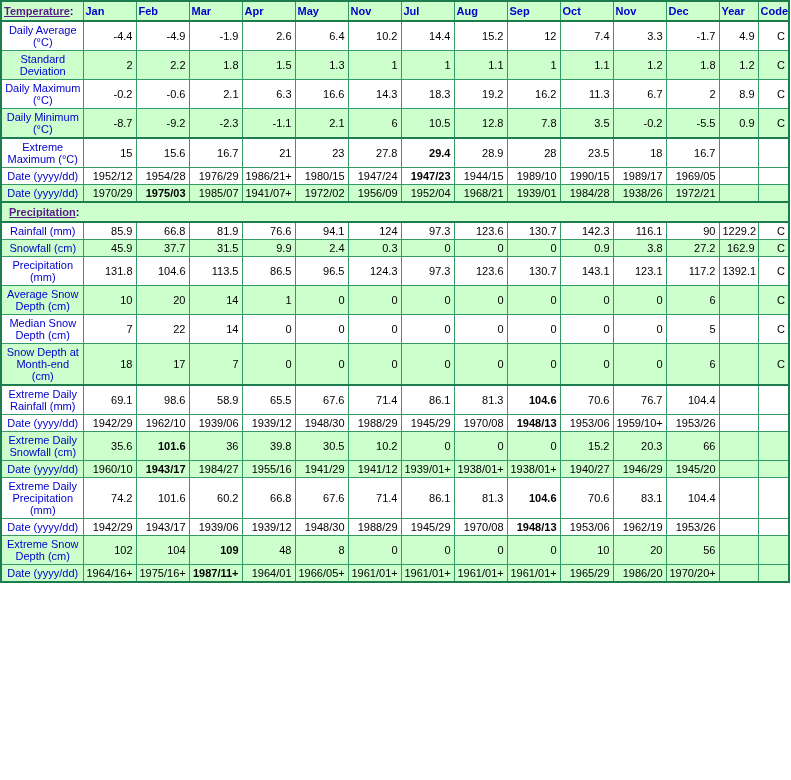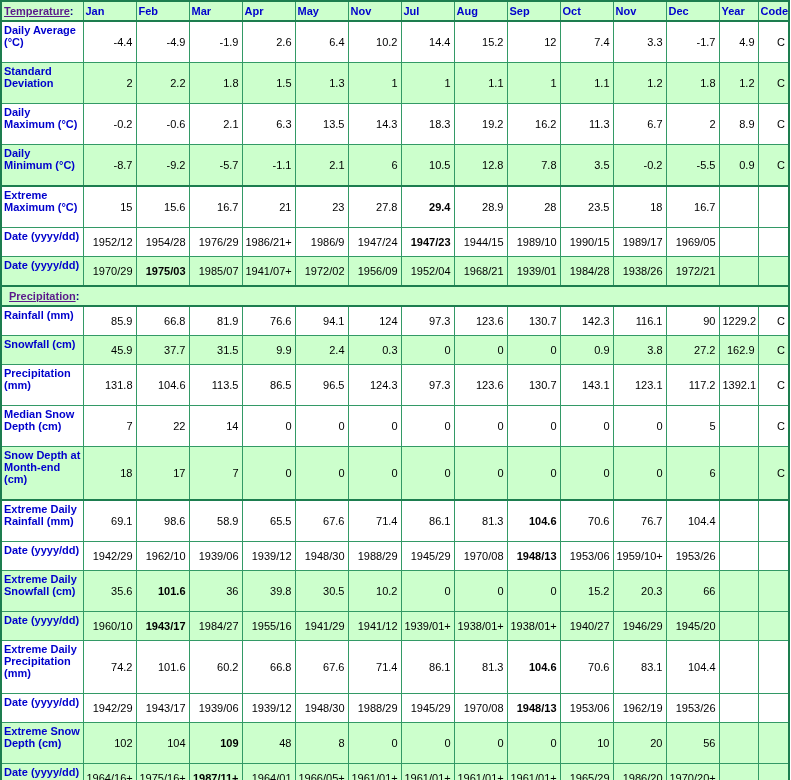--- a/index.html
+++ b/index.html
@@ -7,21 +7,21 @@
   table{border-collapse:collapse;table-layout:fixed;width:790px;border:2px solid #1d7d4f;}
   col.c-label{width:82px;}
   col.c-m{width:53px;}
   col.c-year{width:39px;}
   col.c-code{width:31px;}
   td{border:1px solid #339966;font-family:"Liberation Sans",sans-serif;font-size:11px;line-height:12px;padding:2px 3px;vertical-align:middle;overflow:hidden;color:#000;}
   tr.white td{background:#ffffff;}
   tr.green td{background:#ccffcc;}
   tr.thick-top td{border-top:2px solid #1d7d4f;}
   tr.thick-bottom td{border-bottom:2px solid #1d7d4f;padding-left:7px;}
-  td.rowlabel{font-weight:bold;color:#0000cc;text-align:left;padding:2px 1px 14px 2px;}
+  td.rowlabel{font-weight:normal;color:#0000cc;text-align:center;padding:2px 1px 2px 2px;}
   td.num{text-align:right;}
   td.head{font-weight:bold;color:#0000cc;background:#ccffcc;padding:3px 2px;}
   td.sectioncell{background:#ccffcc;text-align:left;padding:3px 2px 3px 2px;}
   span.sec{color:#5b1a8b;font-weight:bold;text-decoration:underline;cursor:pointer;}
   span.colon{color:#000080;font-weight:bold;}
   .b{font-weight:bold;margin-left:48px;}
 </style>
 </head>
 <body>
 
@@ -95,36 +95,36 @@
           <td class="num">1.8</td>
           <td class="num">1.2</td>
           <td class="num">C</td>
         </tr>
         <tr class="white">
           <td class="rowlabel">Daily Maximum (°C)</td>
           <td class="num">-0.2</td>
           <td class="num">-0.6</td>
           <td class="num">2.1</td>
           <td class="num">6.3</td>
-          <td class="num">13.5</td>
+          <td class="num">16.6</td>
           <td class="num">14.3</td>
           <td class="num">18.3</td>
           <td class="num">19.2</td>
           <td class="num">16.2</td>
           <td class="num">11.3</td>
           <td class="num">6.7</td>
           <td class="num">2</td>
           <td class="num">8.9</td>
           <td class="num">C</td>
         </tr>
         <tr class="green">
           <td class="rowlabel">Daily Minimum (°C)</td>
           <td class="num">-8.7</td>
           <td class="num">-9.2</td>
-          <td class="num">-5.7</td>
+          <td class="num">-2.3</td>
           <td class="num">-1.1</td>
           <td class="num">2.1</td>
           <td class="num">6</td>
           <td class="num">10.5</td>
           <td class="num">12.8</td>
           <td class="num">7.8</td>
           <td class="num">3.5</td>
           <td class="num">-0.2</td>
           <td class="num">-5.5</td>
           <td class="num">0.9</td>
@@ -146,21 +146,21 @@
           <td class="num">16.7</td>
           <td class="num"></td>
           <td class="num"></td>
         </tr>
         <tr class="white">
           <td class="rowlabel">Date (yyyy/dd)</td>
           <td class="num">1952/12</td>
           <td class="num">1954/28</td>
           <td class="num">1976/29</td>
           <td class="num">1986/21+</td>
-          <td class="num">1986/9</td>
+          <td class="num">1980/15</td>
           <td class="num">1947/24</td>
           <td class="num b">1947/23</td>
           <td class="num">1944/15</td>
           <td class="num">1989/10</td>
           <td class="num">1990/15</td>
           <td class="num">1989/17</td>
           <td class="num">1969/05</td>
           <td class="num"></td>
           <td class="num"></td>
         </tr>
@@ -228,20 +228,37 @@
           <td class="num">124.3</td>
           <td class="num">97.3</td>
           <td class="num">123.6</td>
           <td class="num">130.7</td>
           <td class="num">143.1</td>
           <td class="num">123.1</td>
           <td class="num">117.2</td>
           <td class="num">1392.1</td>
           <td class="num">C</td>
         </tr>
+        <tr class="green">
+          <td class="rowlabel">Average Snow Depth (cm)</td>
+          <td class="num">10</td>
+          <td class="num">20</td>
+          <td class="num">14</td>
+          <td class="num">1</td>
+          <td class="num">0</td>
+          <td class="num">0</td>
+          <td class="num">0</td>
+          <td class="num">0</td>
+          <td class="num">0</td>
+          <td class="num">0</td>
+          <td class="num">0</td>
+          <td class="num">6</td>
+          <td class="num"></td>
+          <td class="num">C</td>
+        </tr>
         <tr class="white">
           <td class="rowlabel">Median Snow Depth (cm)</td>
           <td class="num">7</td>
           <td class="num">22</td>
           <td class="num">14</td>
           <td class="num">0</td>
           <td class="num">0</td>
           <td class="num">0</td>
           <td class="num">0</td>
           <td class="num">0</td>

